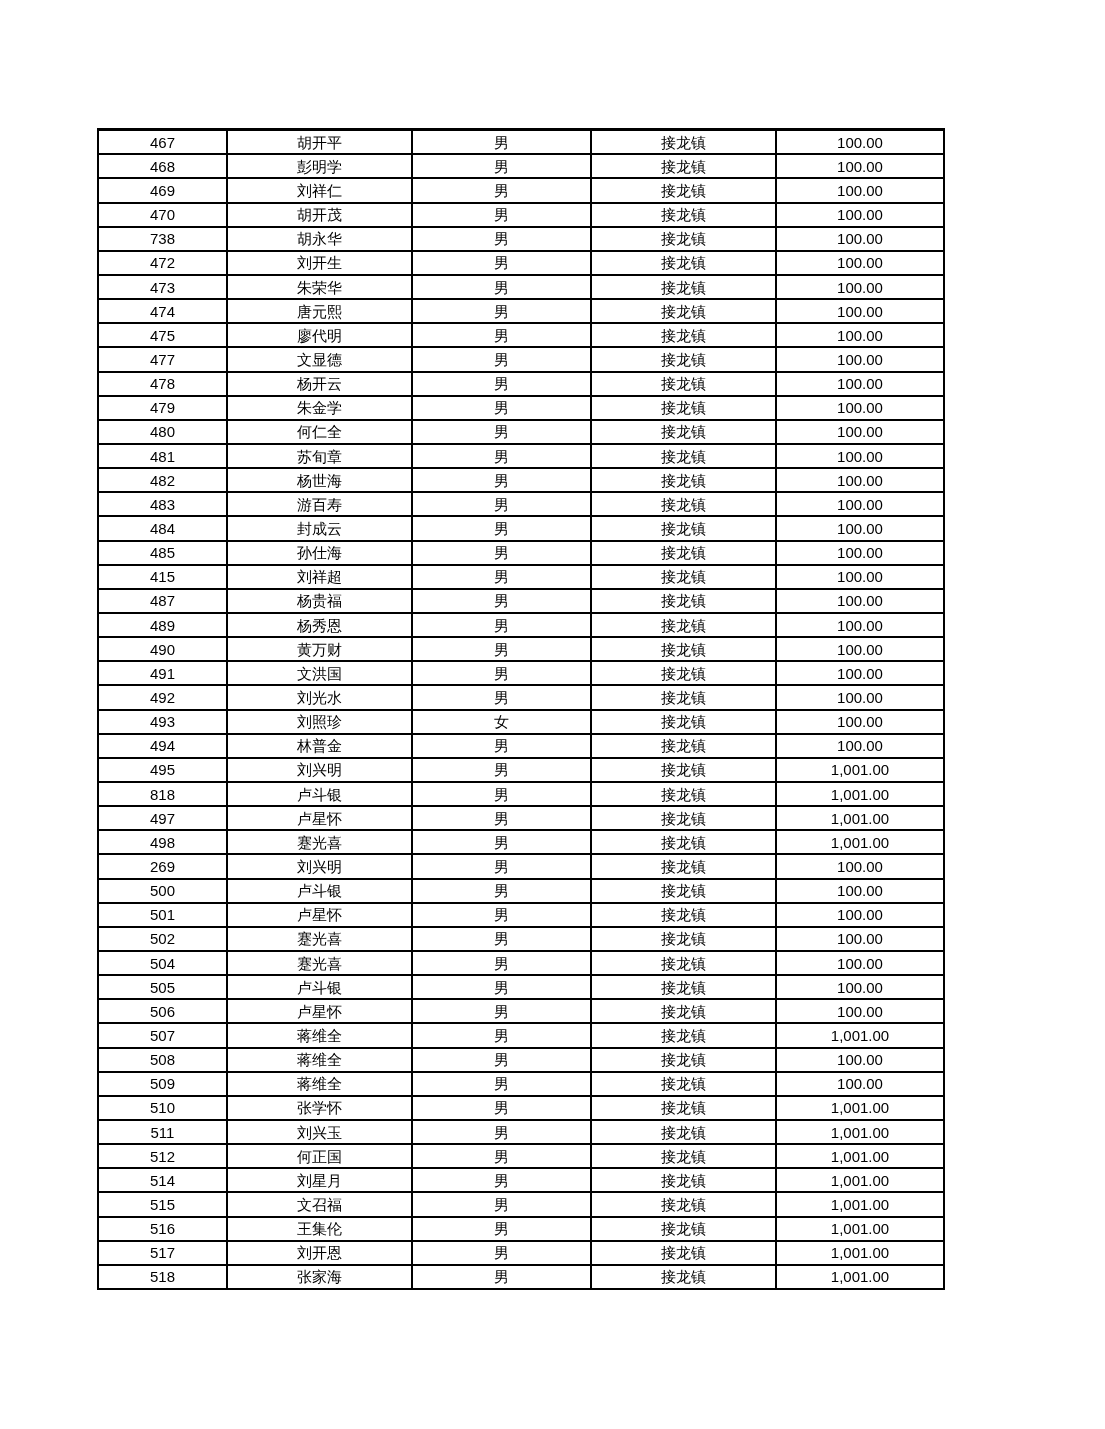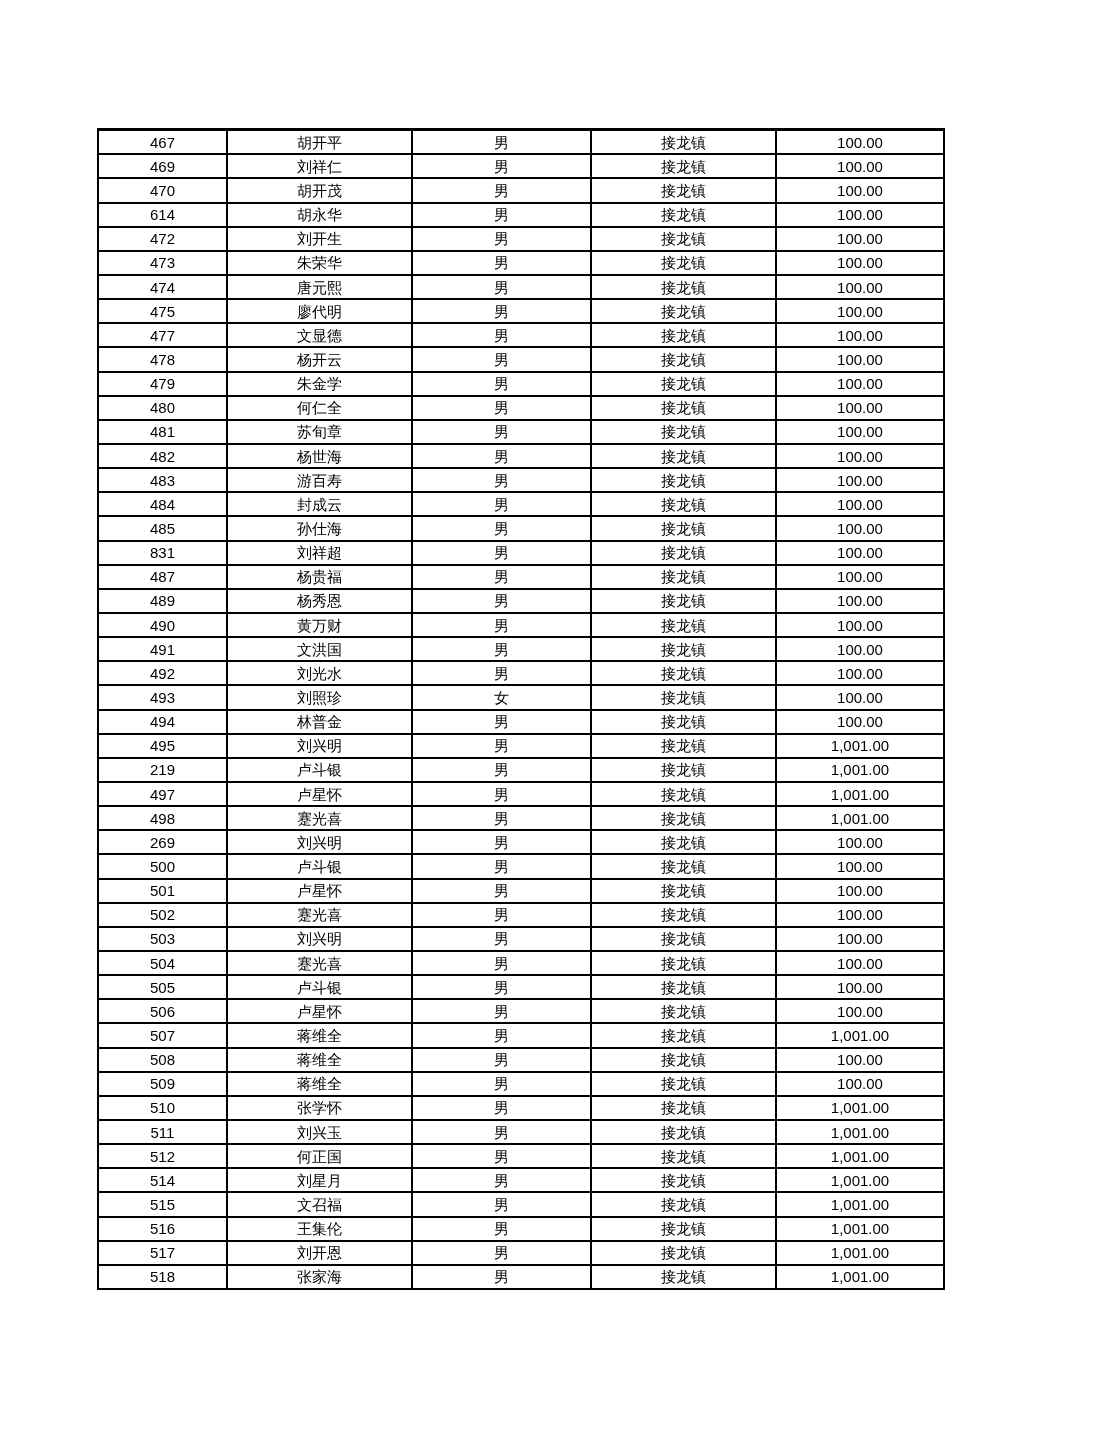--- a/index.html
+++ b/index.html
@@ -55,35 +55,42 @@
     </colgroup>
     <tbody>
         <tr>
           <td>467</td>
           <td>胡开平</td>
           <td>男</td>
           <td>接龙镇</td>
           <td>100.00</td>
         </tr>
         <tr>
+          <td>468</td>
+          <td>彭明学</td>
+          <td>男</td>
+          <td>接龙镇</td>
+          <td>100.00</td>
+        </tr>
+        <tr>
           <td>469</td>
           <td>刘祥仁</td>
           <td>男</td>
           <td>接龙镇</td>
           <td>100.00</td>
         </tr>
         <tr>
           <td>470</td>
           <td>胡开茂</td>
           <td>男</td>
           <td>接龙镇</td>
           <td>100.00</td>
         </tr>
         <tr>
-          <td>614</td>
+          <td>738</td>
           <td>胡永华</td>
           <td>男</td>
           <td>接龙镇</td>
           <td>100.00</td>
         </tr>
         <tr>
           <td>472</td>
           <td>刘开生</td>
           <td>男</td>
           <td>接龙镇</td>
@@ -167,21 +174,21 @@
           <td>100.00</td>
         </tr>
         <tr>
           <td>485</td>
           <td>孙仕海</td>
           <td>男</td>
           <td>接龙镇</td>
           <td>100.00</td>
         </tr>
         <tr>
-          <td>831</td>
+          <td>415</td>
           <td>刘祥超</td>
           <td>男</td>
           <td>接龙镇</td>
           <td>100.00</td>
         </tr>
         <tr>
           <td>487</td>
           <td>杨贵福</td>
           <td>男</td>
           <td>接龙镇</td>
@@ -230,21 +237,21 @@
           <td>100.00</td>
         </tr>
         <tr>
           <td>495</td>
           <td>刘兴明</td>
           <td>男</td>
           <td>接龙镇</td>
           <td>1,001.00</td>
         </tr>
         <tr>
-          <td>219</td>
+          <td>818</td>
           <td>卢斗银</td>
           <td>男</td>
           <td>接龙镇</td>
           <td>1,001.00</td>
         </tr>
         <tr>
           <td>497</td>
           <td>卢星怀</td>
           <td>男</td>
           <td>接龙镇</td>
@@ -274,27 +281,20 @@
         <tr>
           <td>501</td>
           <td>卢星怀</td>
           <td>男</td>
           <td>接龙镇</td>
           <td>100.00</td>
         </tr>
         <tr>
           <td>502</td>
           <td>蹇光喜</td>
-          <td>男</td>
-          <td>接龙镇</td>
-          <td>100.00</td>
-        </tr>
-        <tr>
-          <td>503</td>
-          <td>刘兴明</td>
           <td>男</td>
           <td>接龙镇</td>
           <td>100.00</td>
         </tr>
         <tr>
           <td>504</td>
           <td>蹇光喜</td>
           <td>男</td>
           <td>接龙镇</td>
           <td>100.00</td>

